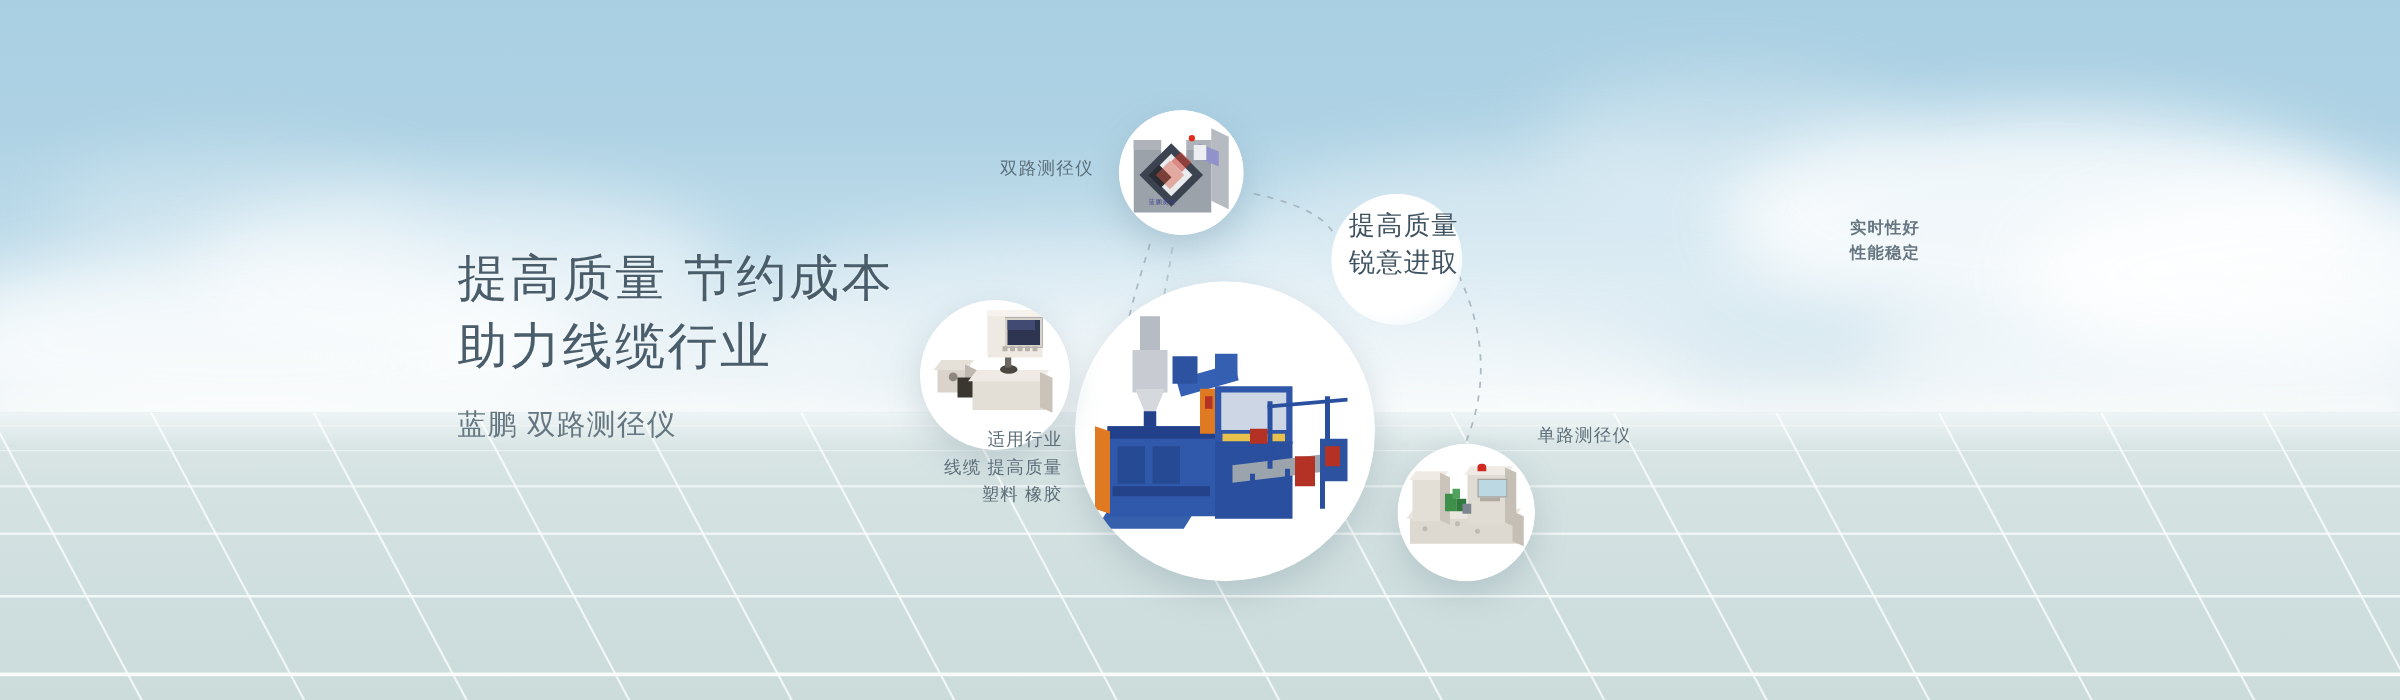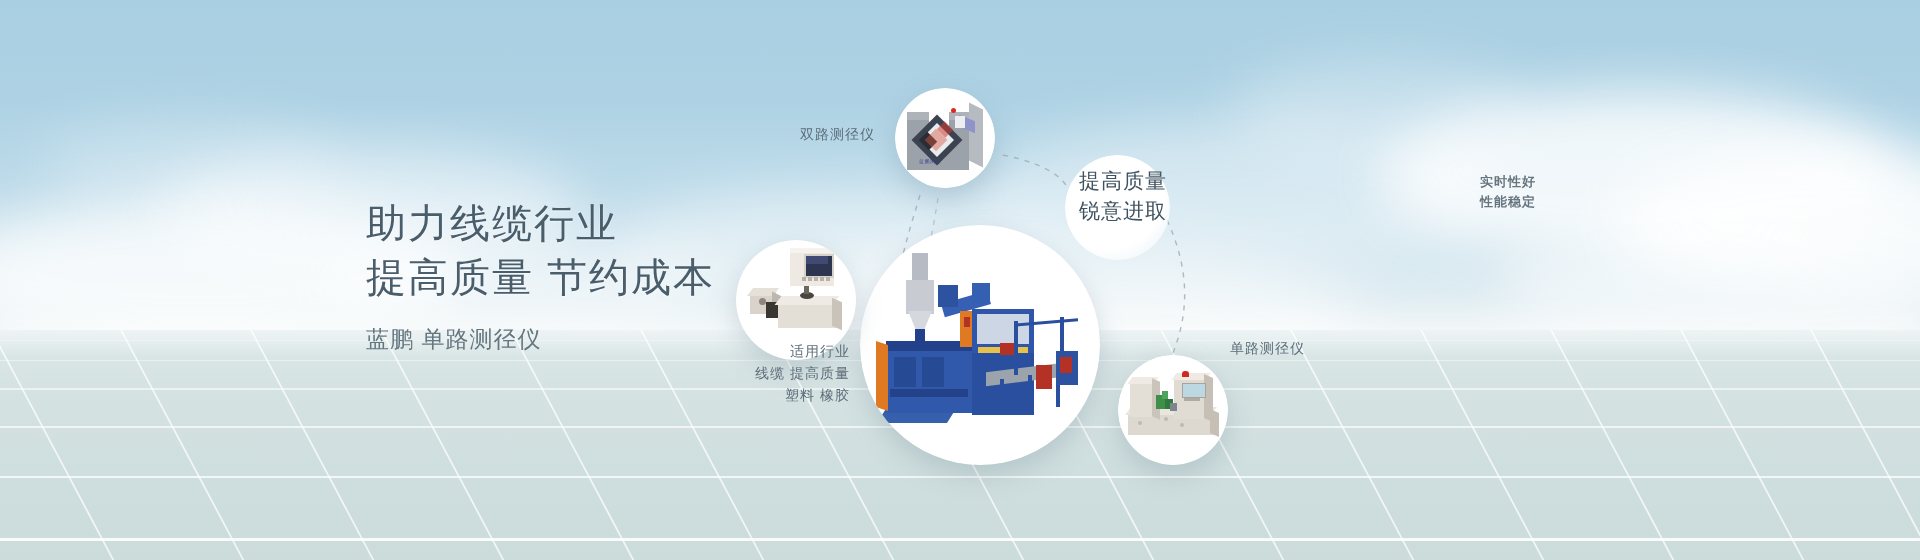--- a/index.html
+++ b/index.html
@@ -172,23 +172,23 @@
         <div class="vline" style="left: 1560px; opacity: 0.8; transform: skewX(28deg);"></div>
         <div class="vline" style="left: 1690px; opacity: 0.8; transform: skewX(28deg);"></div>
         <div class="vline" style="left: 1820px; opacity: 0.8; transform: skewX(28deg);"></div>
         <div class="vline" style="left: 1950px; opacity: 0.8; transform: skewX(28deg);"></div>
         <div class="vline" style="left: 2080px; opacity: 0.8; transform: skewX(28deg);"></div>
         <div class="vline" style="left: 2210px; opacity: 0.8; transform: skewX(28deg);"></div>
       </div>
   </div>
 
   <div class="textblock">
+    <div class="h1">提高质量 节约成本</div>
     <div class="h1">助力线缆行业</div>
-    <div class="h1">提高质量 节约成本</div>
-    <div class="h2">蓝鹏 单路测径仪</div>
+    <div class="h2">蓝鹏 双路测径仪</div>
   </div>
 
   <div class="cluster">
 
     <svg class="dash" viewBox="0 0 780 460">
       <path d="M 200 135 C 185 185 175 215 178 250" fill="none" stroke="#9fb0ba" stroke-width="1.4" stroke-dasharray="5 6" opacity=".85"></path>
       <path d="M 218 138 C 210 190 200 220 205 255" fill="none" stroke="#9fb0ba" stroke-width="1.4" stroke-dasharray="5 6" opacity=".6"></path>
       <path d="M 283 95 C 330 105 352 120 352 145" fill="none" stroke="#9fb0ba" stroke-width="1.4" stroke-dasharray="5 6" opacity=".85"></path>
       <path d="M 447 160 C 470 210 470 255 450 300" fill="none" stroke="#9fb0ba" stroke-width="1.4" stroke-dasharray="5 6" opacity=".85"></path>
     </svg>

